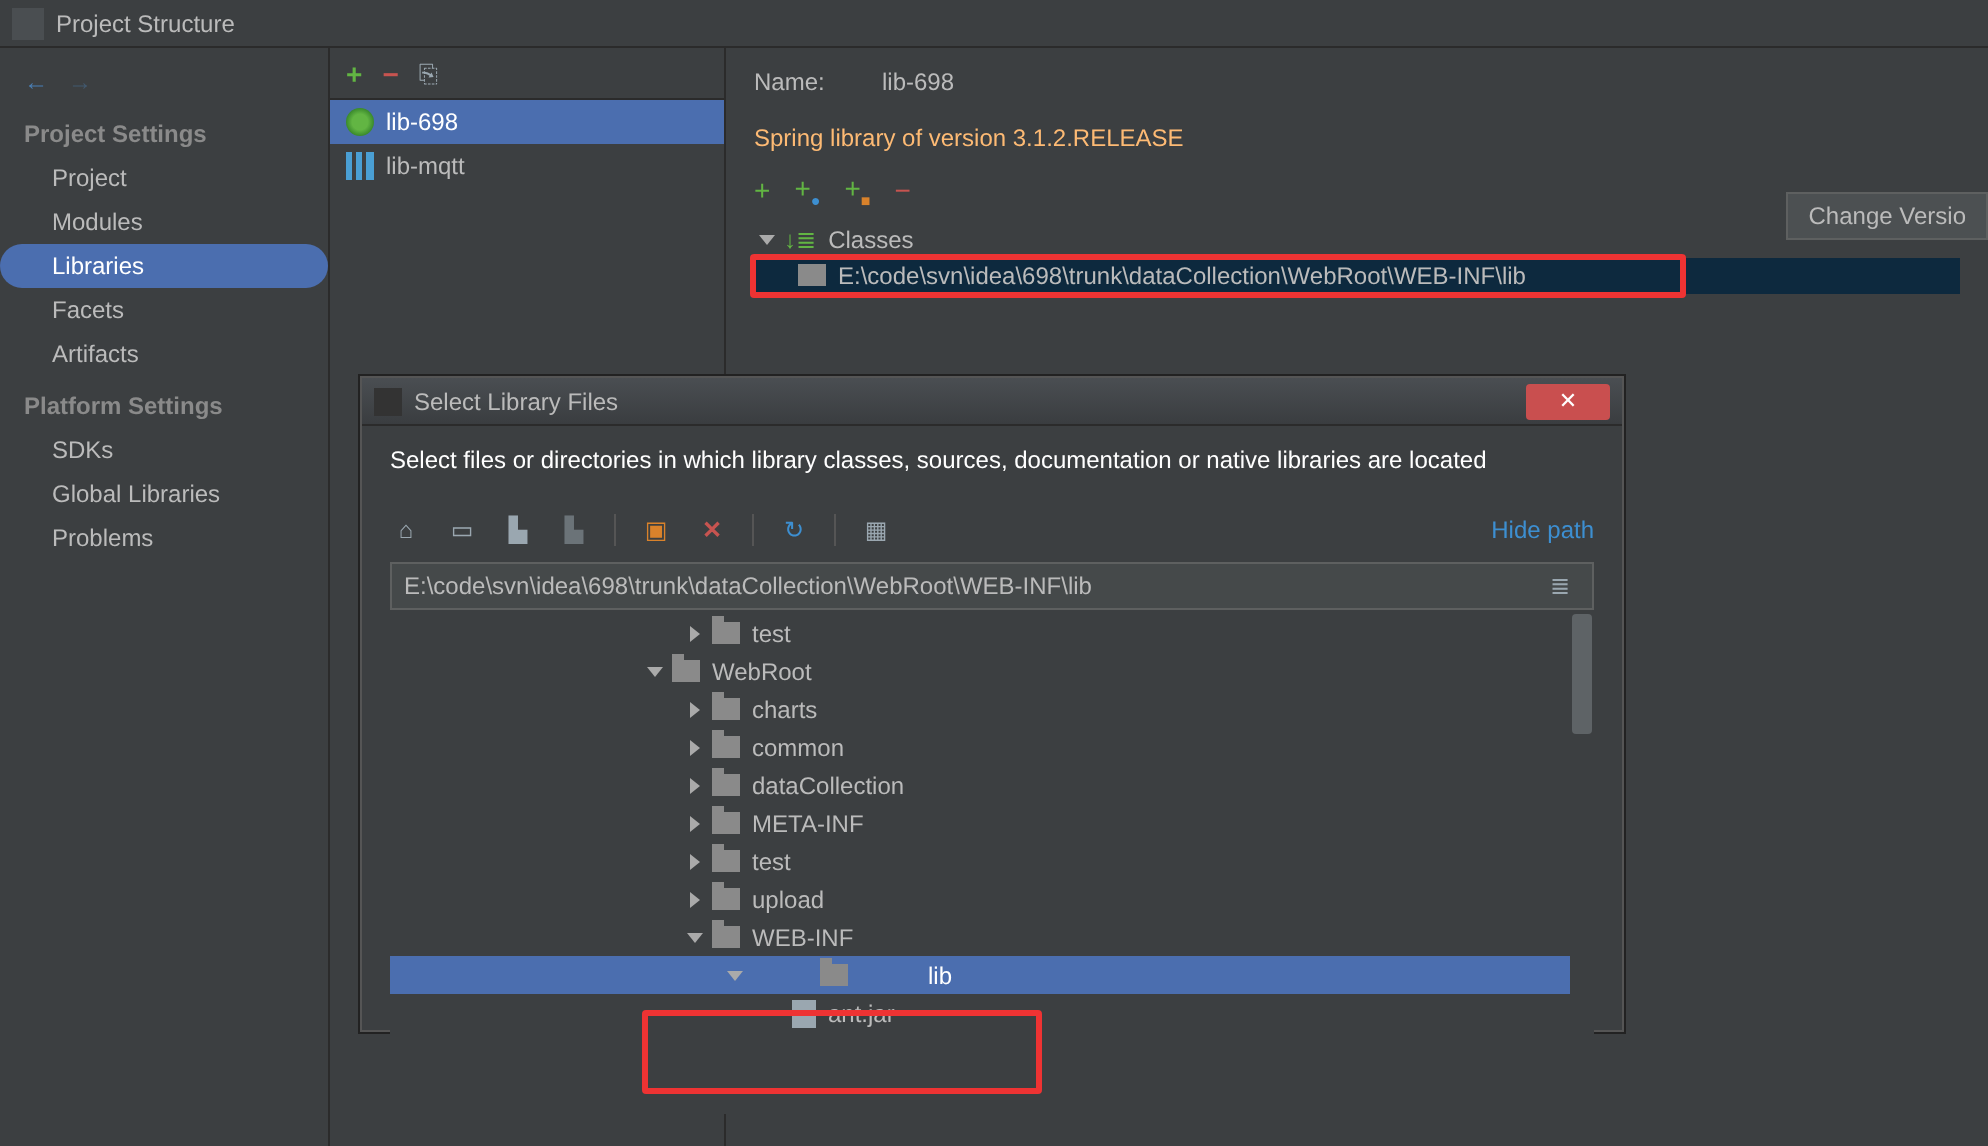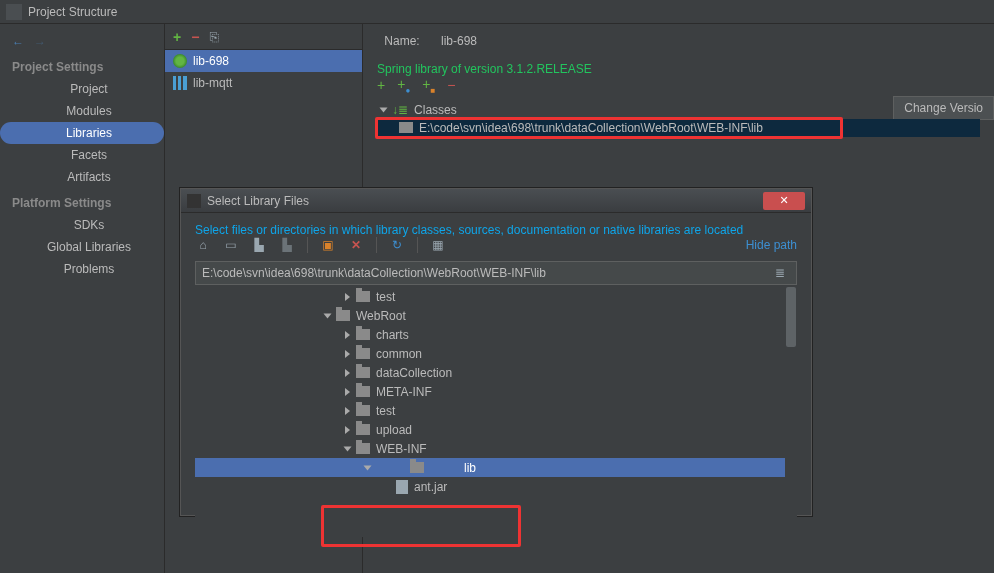--- a/index.html
+++ b/index.html
@@ -4,56 +4,56 @@
 <style>
   * { box-sizing: border-box; margin: 0; padding: 0; font-family: "Segoe UI", Arial, sans-serif; font-size: 12px; }
   body { background: #3c3f41; color: #bbbbbb; width: 994px; height: 573px; overflow: hidden; position: relative; }
   .titlebar { height: 24px; background: #3c3f41; display: flex; align-items: center; padding: 0 6px; border-bottom: 1px solid #2b2b2b; }
   .titlebar .icon { width: 16px; height: 16px; background: #4a4e51; margin-right: 6px; }
   .main { display: flex; height: 549px; }
   .sidebar { width: 165px; background: #3c3f41; border-right: 1px solid #2b2b2b; padding: 6px 0; }
   .sidebar .navbtns { padding: 4px 12px; display:flex; gap:10px;}
   .navbtns span{color:#4a7eb2;}
   .section-hdr { color: #8a8a8a; padding: 8px 12px 4px; font-weight: bold; }
-  .side-item { padding: 4px 12px 4px 26px; color: #bbbbbb; cursor: pointer; text-align: center; }
+  .side-item { padding: 4px 12px 4px 26px; color: #bbbbbb; cursor: pointer; }
   .side-item.selected { background: #4b6eaf; color: #fff; border-radius: 11px; }
   .midcol { width: 198px; border-right: 1px solid #2b2b2b; display:flex; flex-direction:column;}
   .midcol .toolbar { height: 26px; display: flex; align-items: center; gap: 10px; padding: 0 8px; border-bottom:1px solid #2b2b2b;}
   .toolbar .plus{color:#62b543;font-weight:bold;font-size:14px;}
   .toolbar .minus{color:#c75450;font-weight:bold;font-size:14px;}
   .toolbar .copy{color:#9aa7b0;}
   .liblist { flex:1; }
   .lib-item { height: 22px; display:flex; align-items:center; gap:6px; padding:0 8px;}
   .lib-item.selected{background:#4b6eaf; color:#fff;}
   .lib-icon{width:14px;height:14px;}
   .lib-icon.spring{background:radial-gradient(circle,#62b543 40%,#3a8a2c 70%); border-radius:50%;}
   .lib-icon.bars{background:linear-gradient(90deg,#4a9fd4 0 3px,transparent 3px 5px,#4a9fd4 5px 8px,transparent 8px 10px,#4a9fd4 10px 13px);}
   .detail { flex:1; padding: 10px 14px; position:relative;}
-  .detail-row{display:flex;align-items:center;gap:14px;margin-bottom:14px;text-align:center;}
+  .detail-row{display:flex;align-items:center;gap:14px;margin-bottom:14px;}
   .detail-row label{color:#bbb;width:50px;}
   .detail-row .val{color:#bbb;}
-  .detail .sub{color:#22c55e;margin-bottom:0;}
+  .detail .sub{color:#fdba74;margin-bottom:10px;}
   .change-btn{position:absolute;right:0;top:72px;background:#4c5052;border:1px solid #5e6060;padding:4px 10px;color:#bbb;}
   .detail .toolbar2{display:flex;gap:12px;align-items:center;margin-bottom:6px;}
   .toolbar2 .plus{color:#62b543;font-size:14px;}
   .toolbar2 .plus2{color:#62b543;font-size:14px;position:relative;}
   .toolbar2 .minus{color:#c75450;font-size:14px;}
   .tree-root{}
   .tree-row{display:flex;align-items:center;gap:6px;padding:2px 4px;}
   .tree-row.sel{background:#0d293e;}
   .caret{width:0;height:0;border-top:4px solid transparent;border-bottom:4px solid transparent;border-left:5px solid #aaa;display:inline-block;}
   .caret.open{transform:rotate(90deg);}
   .classes-icon{color:#62b543;}
   
   .dialog{position:absolute;left:180px;top:188px;width:632px;height:328px;background:#3c3f41;border:1px solid #555;box-shadow:0 0 0 1px #222;}
   .dlg-title{height:24px;background:linear-gradient(#4a4e52,#3a3d40);display:flex;align-items:center;padding:0 6px;border-bottom:1px solid #2b2b2b;}
   .dlg-title .icon{width:14px;height:14px;background:#333;margin-right:6px;}
   .dlg-close{margin-left:auto;width:42px;height:18px;background:#c94f4f;border-radius:2px;color:#fff;display:flex;align-items:center;justify-content:center;font-size:11px;}
   .dlg-body{padding:10px 14px;}
-  .dlg-msg{color:#0ea5e9;margin-bottom:0;}
+  .dlg-msg{color:#ffffff;margin-bottom:20px;}
   .dlg-tools{display:flex;align-items:center;gap:12px;margin-bottom:8px;}
   .dlg-tools .ic{color:#9aa7b0;width:16px;text-align:center;}
   .dlg-tools .ic.orange{color:#d9822b;}
   .dlg-tools .ic.red{color:#c75450;font-weight:bold;}
   .dlg-tools .ic.blue{color:#3d8fd1;}
   .hide-path{margin-left:auto;color:#3d8fd1;}
   .path-input{width:100%;height:24px;background:#45494a;border:1px solid #5e6060;color:#bbb;padding:0 6px;display:flex;align-items:center;}
   .path-input .refresh{margin-left:auto;color:#9aa7b0;width:20px;text-align:center;}
   .file-tree{background:#3c3f41;border:none;margin-top:2px;height:250px;overflow:hidden;position:relative;}
   .ft-row{display:flex;align-items:center;gap:6px;height:19px;}

